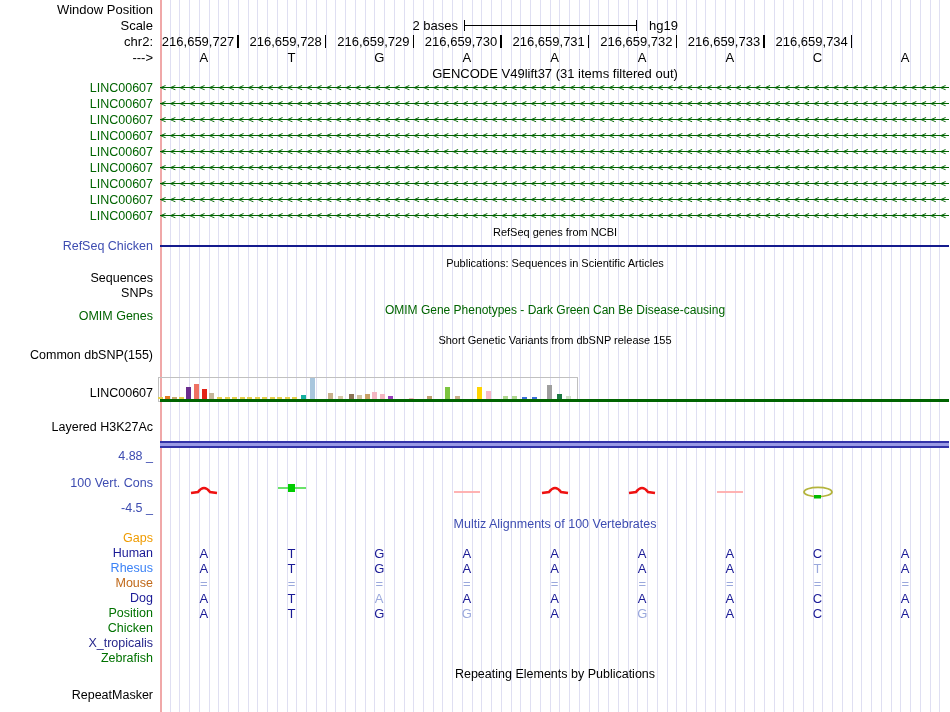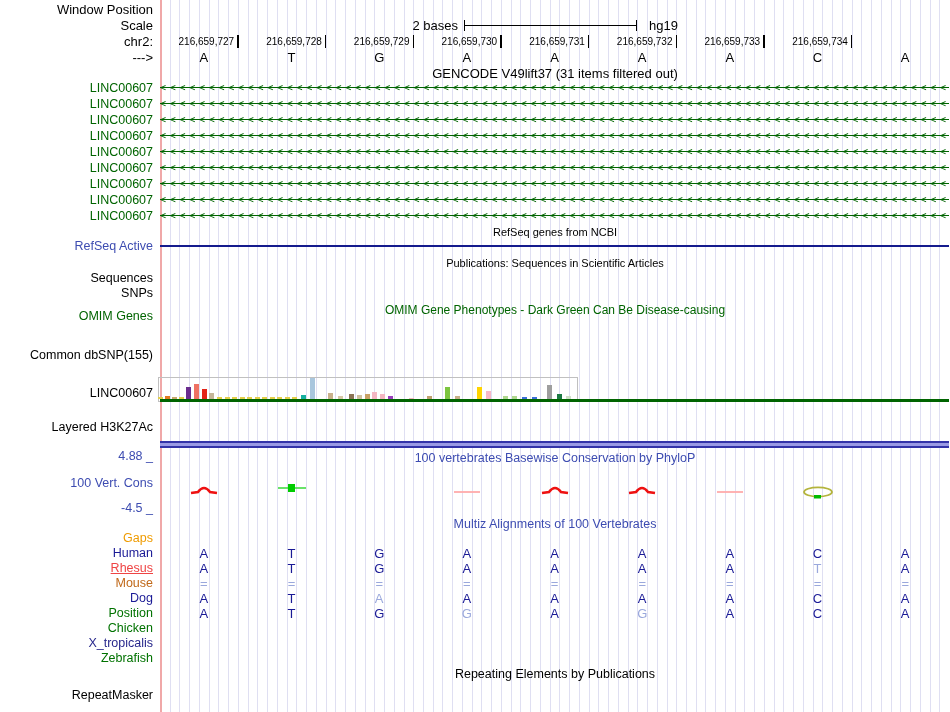--- a/index.html
+++ b/index.html
@@ -8,21 +8,21 @@
   .vline{position:absolute;top:0;width:1px;height:712px;background:#dfdff2;z-index:0;}
   #startline{position:absolute;top:0;left:160px;width:1.5px;height:712px;background:#f0a8a8;z-index:0;}
   .lbl{position:absolute;right:797px;white-space:nowrap;font-size:12.5px;transform:translateY(-50%);z-index:3;}
   .ctitle{position:absolute;left:555px;transform:translate(-50%,-50%);white-space:pre;font-size:12.5px;z-index:3;}
   .sm{font-size:11px;}
   .lg{font-size:13px;}
   .blue{color:#3d4cb1;}
   .green{color:#006400;}
   .orange{color:#ef9b00;}
   .letter{position:absolute;transform:translate(-50%,-50%);font-size:13px;z-index:3;white-space:nowrap;}
-  .poslbl{position:absolute;transform:translateY(-50%);font-size:10px;white-space:nowrap;z-index:3;}
+  .poslbl{position:absolute;transform:translateY(-50%);font-size:13px;white-space:nowrap;z-index:3;}
   .tick{position:absolute;width:1.5px;background:#000;z-index:3;}
   .genrow{position:absolute;left:160px;width:789px;height:16px;overflow:hidden;z-index:1;
           background:linear-gradient(to bottom,transparent 7.5px,#006400 7.5px,#006400 8.5px,transparent 8.5px);}
   .genrow span{display:block;font-family:"DejaVu Sans Mono",monospace;font-size:10px;line-height:16.5px;
                letter-spacing:3.73px;color:#006400;}
   .bar{position:absolute;z-index:2;}
   .glyph{position:absolute;transform:translateX(-50%);z-index:2;}
   #refseq-line{position:absolute;left:160px;top:245px;width:789px;height:2px;background:#151b8d;z-index:2;}
   #gtex-box{position:absolute;left:158px;top:377px;width:418px;height:23px;border:1px solid #c0c0c0;z-index:1;}
   #gtex-baseline{position:absolute;left:160px;top:399px;width:789px;height:3px;background:#006400;z-index:2;}
@@ -51,25 +51,25 @@
   <div id="scale-value">2 bases</div>
   <div id="scale-line"></div>
   <div class="scale-tick" style="left:464px"></div>
   <div class="scale-tick" style="left:636px"></div>
   <div id="scale-hg19">hg19</div>
 
   <div class="ctitle lg" style="top:73px">GENCODE V49lift37 (31 items filtered out)</div>
   <div class="ctitle sm" style="top:232px">RefSeq genes from NCBI</div>
   <div class="ctitle sm" style="top:263px">Publications: Sequences in Scientific Articles</div>
   <div class="ctitle green" style="top:310px;font-size:12px">OMIM Gene Phenotypes - Dark Green Can Be Disease-causing</div>
-  <div class="ctitle blue" style="top:458px">100 vertebrates Basewise Conservation by PhyloP</div>
+  <div class="ctitle sm" style="top:340px">Short Genetic Variants from dbSNP release 155</div>
   <div class="ctitle blue" style="top:524px">Multiz Alignments of 100 Vertebrates</div>
   <div class="ctitle" style="top:674px">Repeating Elements by Publications</div>
 
-  <div class="lbl blue" style="top:246px">RefSeq Active</div>
+  <div class="lbl blue" style="top:246px">RefSeq Chicken</div>
   <div class="lbl" style="top:278px">Sequences</div>
   <div class="lbl" style="top:293px">SNPs</div>
   <div class="lbl green" style="top:316px">OMIM Genes</div>
   <div class="lbl" style="top:355px">Common dbSNP(155)</div>
   <div class="lbl" style="top:393px">LINC00607</div>
   <div class="lbl" style="top:427px">Layered H3K27Ac</div>
   <div class="lbl blue" style="top:456px">4.88 _</div>
   <div class="lbl blue" style="top:483px">100 Vert. Cons</div>
   <div class="lbl blue" style="top:508px">-4.5 _</div>
   <div class="lbl orange" style="top:538px">Gaps</div>
@@ -289,21 +289,21 @@
     <div class="lbl" style="top: 553px; color: rgb(26, 26, 150);">Human</div>
     <div class="letter" style="left: 203.8px; top: 553px; color: rgb(26, 26, 150);">A</div>
     <div class="letter" style="left: 291.5px; top: 553px; color: rgb(26, 26, 150);">T</div>
     <div class="letter" style="left: 379.2px; top: 553px; color: rgb(26, 26, 150);">G</div>
     <div class="letter" style="left: 466.8px; top: 553px; color: rgb(26, 26, 150);">A</div>
     <div class="letter" style="left: 554.5px; top: 553px; color: rgb(26, 26, 150);">A</div>
     <div class="letter" style="left: 642.2px; top: 553px; color: rgb(26, 26, 150);">A</div>
     <div class="letter" style="left: 729.8px; top: 553px; color: rgb(26, 26, 150);">A</div>
     <div class="letter" style="left: 817.5px; top: 553px; color: rgb(26, 26, 150);">C</div>
     <div class="letter" style="left: 905.2px; top: 553px; color: rgb(26, 26, 150);">A</div>
-    <div class="lbl" style="top: 568px; color: #ef4444; text-decoration: underline;">Rhesus</div>
+    <div class="lbl" style="top: 568px; color: #3b82f6;">Rhesus</div>
     <div class="letter" style="left: 203.8px; top: 568px; color: rgb(26, 26, 150);">A</div>
     <div class="letter" style="left: 291.5px; top: 568px; color: rgb(26, 26, 150);">T</div>
     <div class="letter" style="left: 379.2px; top: 568px; color: rgb(26, 26, 150);">G</div>
     <div class="letter" style="left: 466.8px; top: 568px; color: rgb(26, 26, 150);">A</div>
     <div class="letter" style="left: 554.5px; top: 568px; color: rgb(26, 26, 150);">A</div>
     <div class="letter" style="left: 642.2px; top: 568px; color: rgb(26, 26, 150);">A</div>
     <div class="letter" style="left: 729.8px; top: 568px; color: rgb(26, 26, 150);">A</div>
     <div class="letter" style="left: 817.5px; top: 568px; color: rgb(154, 168, 220);">T</div>
     <div class="letter" style="left: 905.2px; top: 568px; color: rgb(26, 26, 150);">A</div>
     <div class="lbl" style="top: 583px; color: rgb(192, 104, 24);">Mouse</div>

